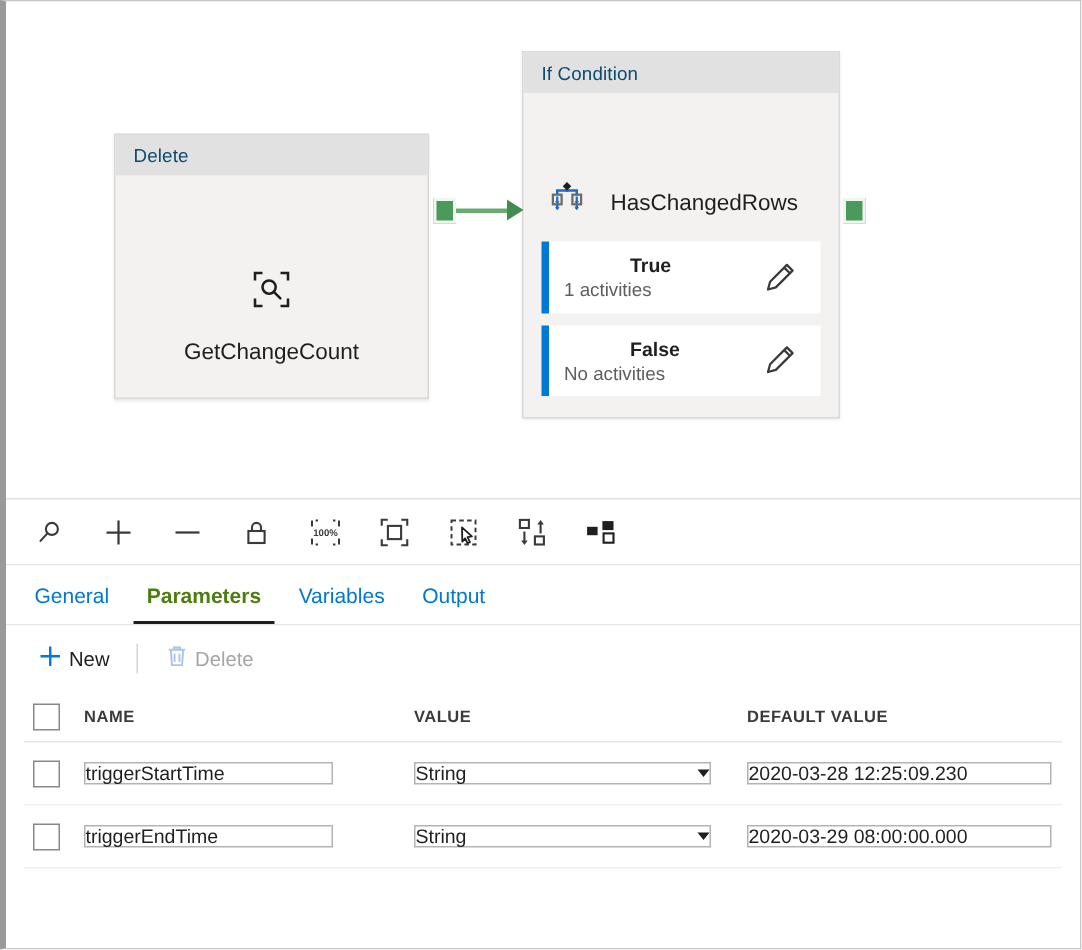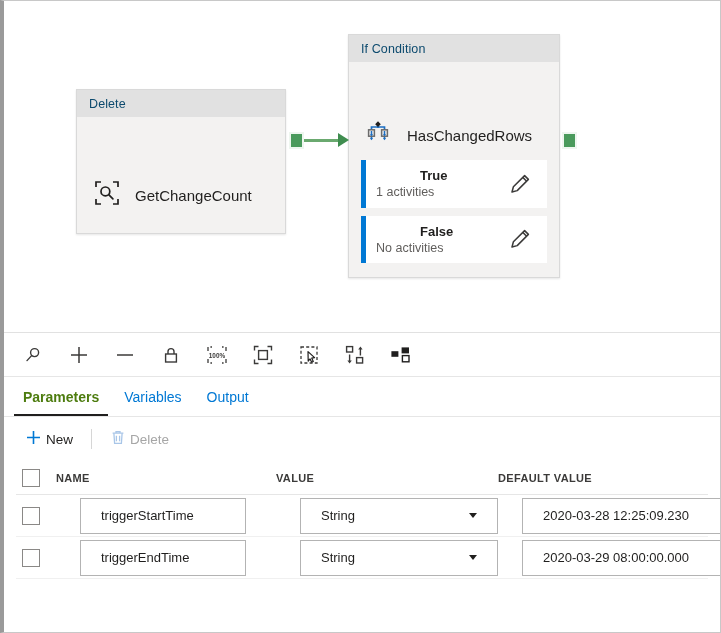--- a/index.html
+++ b/index.html
@@ -46,21 +46,21 @@
     padding: 14px 16px;
     margin-top: 44px;
   }
   .act-title {
     font-size: 15px;
     color: #201f1e;
   }
 
   
   #lookup-box { left: 72px; top: 88px; width: 210px; }
-  #lookup-box .act-body { padding: 18px 16px 22px 16px; }
+  #lookup-box .act-body { padding: 18px 16px 22px 16px; flex-direction: column; }
 
   
   #ifcond-box { left: 344px; top: 33px; width: 212px; }
   #ifcond-box .act-body { padding: 12px 14px 4px 14px; }
 
   
   .branches { padding: 4px 12px 14px 12px; }
   .branch-row {
     display: flex;
     align-items: center;
@@ -183,30 +183,29 @@
   .col-type { width: 222px; flex: 0 0 222px; }
   .col-val  { flex: 1 1 auto; }
 
   .chkbox {
     width: 18px; height: 18px;
     border: 1px solid #8a8886;
     background: #ffffff;
     cursor: pointer;
   }
   .field {
-    height: 36px;
+    height: 15px;
     border: 1px solid #b3b3b3;
     background: #ffffff;
     font-size: 13px;
     color: #201f1e;
-    padding: 0 20px;
+    padding: 0 0;
     display: flex;
     align-items: center;
     width: 100%;
-    margin-left: 24px;
   }
   .field.name-f { width: 166px; }
   .field.sel-f  { width: 198px; justify-content: space-between; cursor: pointer; }
   .field.val-f  { width: 203px; }
   .caret {
     width: 0; height: 0;
     border-left: 4.5px solid transparent;
     border-right: 4.5px solid transparent;
     border-top: 5px solid #201f1e;
   }
@@ -370,20 +369,21 @@
     <div class="tool-btn">
       <svg width="24" height="22" viewBox="0 0 24 22">
         <rect x="2.4" y="7.2" width="7" height="5.6" fill="#201f1e"></rect>
         <rect x="12.6" y="3.4" width="7.4" height="6" fill="#201f1e"></rect>
         <rect x="13.4" y="11.6" width="6.6" height="6.2" fill="none" stroke="#201f1e" stroke-width="1.4"></rect>
       </svg>
     </div>
   </div>
 
   <div class="tabs">
+    <div class="tab">General</div>
     <div class="tab active">Parameters</div>
     <div class="tab">Variables</div>
     <div class="tab">Output</div>
   </div>
 
   <div class="cmdbar">
     <div class="cmd enabled">
       <span>
         <svg width="17" height="17" viewBox="0 0 17 17">
           <g stroke="#0078d4" stroke-width="1.6">

